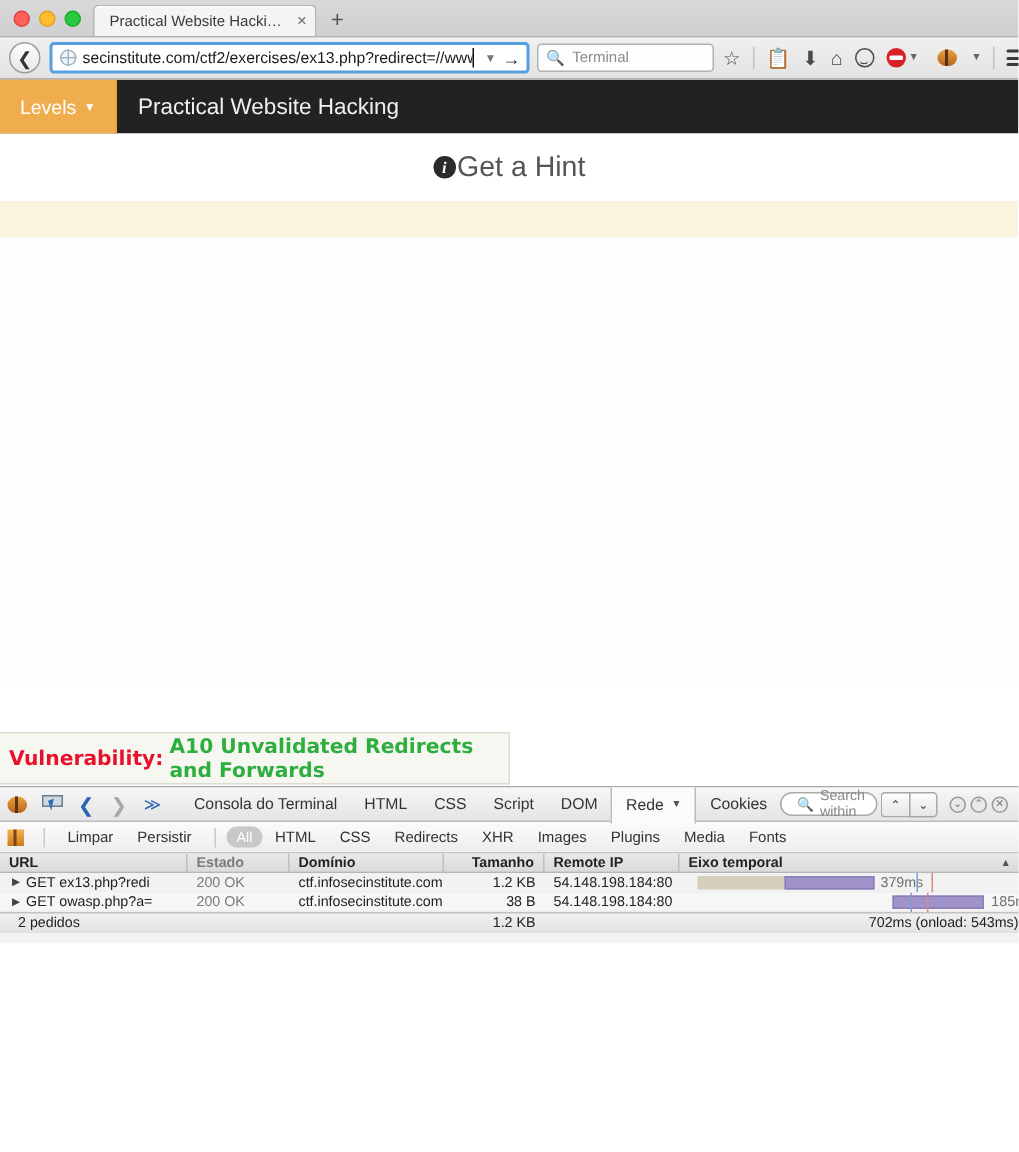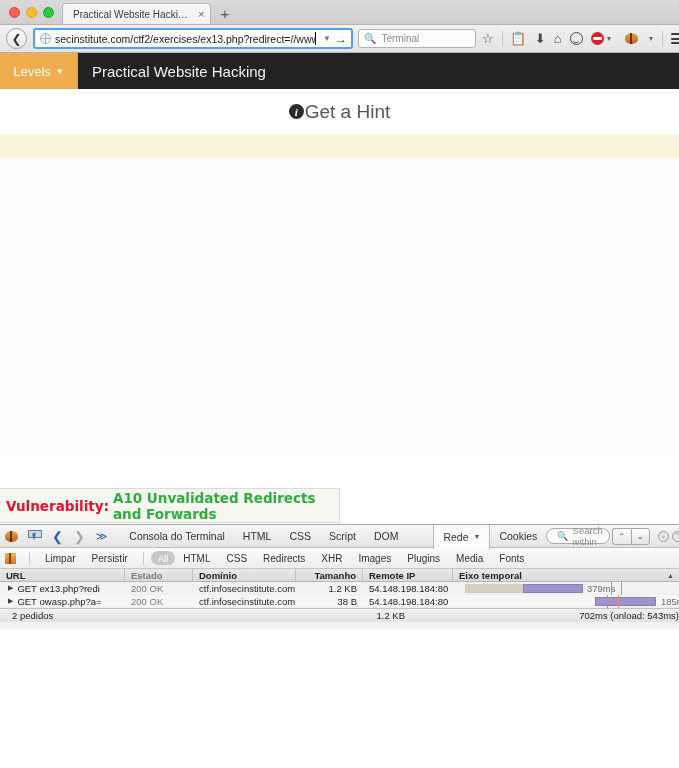--- a/index.html
+++ b/index.html
@@ -225,21 +225,21 @@
   .chev { color: #2a62b5; font-size: 13px; margin-right: 11px; line-height: 1; }
   .chev.dim { color: #a7a7a7; }
   .cmdline { color: #2a62b5; font-size: 11px; margin-right: 14px; letter-spacing: -1px; }
   .fb-tab {
     padding: 0 9px; height: 23px; display: flex; align-items: center;
     color: #333; font-size: 10.5px; white-space: nowrap;
   }
   .fb-tab.active {
     background: #fbfbfb;
     border-left: 1px solid #bbb; border-right: 1px solid #bbb;
-    margin-bottom: -1px; height: 24px; margin-left: 26px;
+    margin-bottom: -1px; height: 24px;
   }
   .fb-tab .cx { font-size: 7px; margin-left: 5px; color: #555; }
   .fb-spacer { flex: 1 1 auto; }
   .fb-search {
     width: 90px; height: 16px; background: #fff;
     border: 1px solid #aaa; border-radius: 8px;
     display: flex; align-items: center; padding: 0 6px;
   }
   .fb-search span { font-size: 9.5px; color: #888; margin-left: 4px; }
   .fb-stepper {
@@ -313,21 +313,21 @@
   .bar.recv { background: #9f93c9; border: 1px solid #8b7db9; }
   .tl-label { position: absolute; top: 1px; font-size: 9.5px; color: #6e6e6e; }
   .vline { position: absolute; top: 0; width: 1px; height: 13px; }
   .vline.blue { background: #7b9fd6; }
   .vline.red { background: #e08686; }
 
   .net-summary {
     height: 14px; display: flex; align-items: center;
     background: linear-gradient(#f0f0f0, #e2e2e2);
     border-top: 1px solid #c2c2c2;
-    font-size: 9.5px; color: #222; gap: 48px;
+    font-size: 9.5px; color: #222;
   }
   .sum-left { width: 125px; padding-left: 12px; }
   .sum-size { width: 238px; text-align: right; padding-right: 6px; }
   .sum-right { flex: 1 1 auto; text-align: right; padding-right: 0; }
 
   .sort-arrow { font-size: 7px; color: #555; margin-left: auto; padding-right: 5px; }
   #bottom-blank { position: absolute; left: 0; top: 629px; width: 679px; height: 139px; background: #fff; }
 </style>
 </head>
 <body>

